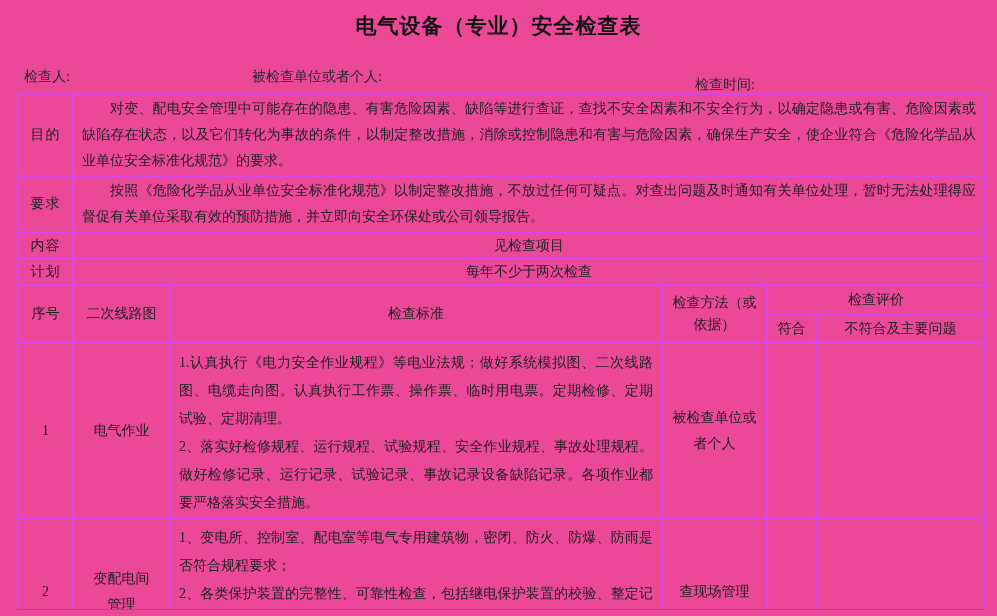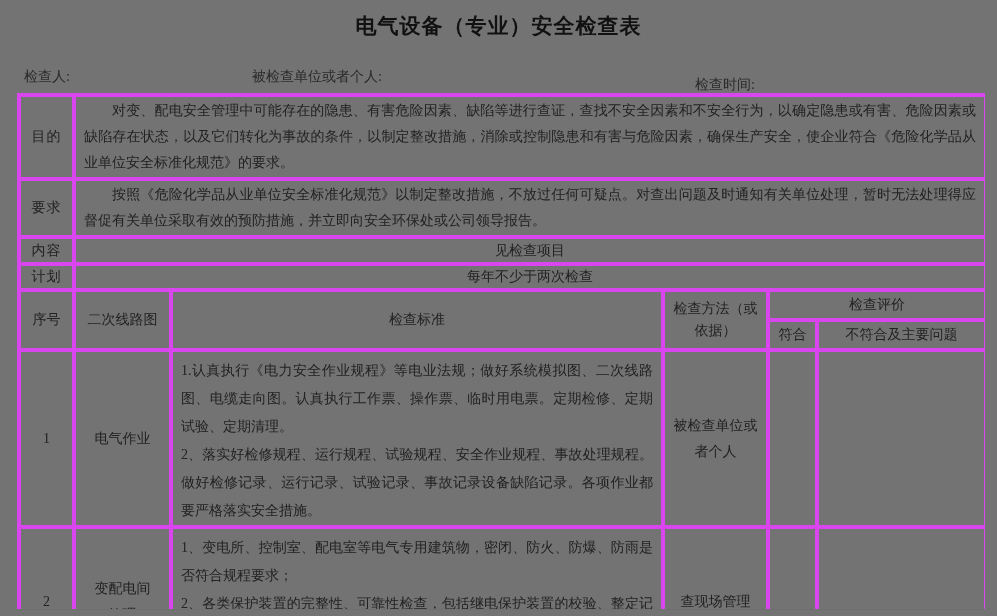--- a/index.html
+++ b/index.html
@@ -1,21 +1,21 @@
 <!DOCTYPE html>
 <html><head>
 <meta charset="utf-8">
 <style>
   * { margin: 0; padding: 0; box-sizing: border-box; }
   html, body { background: #ffffff; }
   .page {
     position: relative;
     width: 997px;
     height: 616px;
-    background: #737373;
+    background: #ec4899;
     overflow: hidden;
     font-family: "Liberation Serif", "DejaVu Serif", serif;
     color: #1f1f1f;
     padding-left: 40px;
   }
   .title {
     position: absolute;
     top: 12px;
     left: 0;
     width: 100%;
@@ -40,21 +40,21 @@
     border-bottom: 1px solid #6f6f6f;
   }
   table.sheet {
     border-collapse: collapse;
     table-layout: fixed;
     width: 967px;
     font-size: 14px;
     color: #222;
   }
   table.sheet td {
-    border: 4px solid #d946ef;
+    border: 2px solid #d946ef;
     vertical-align: middle;
     overflow: hidden;
     margin-top: 45px;
   }
   td.label-cell { text-align: center; letter-spacing: 1px; }
   td.meta-text {
     padding: 1px 8px;
     line-height: 26px;
     text-indent: 2em;
     text-align: justify;

